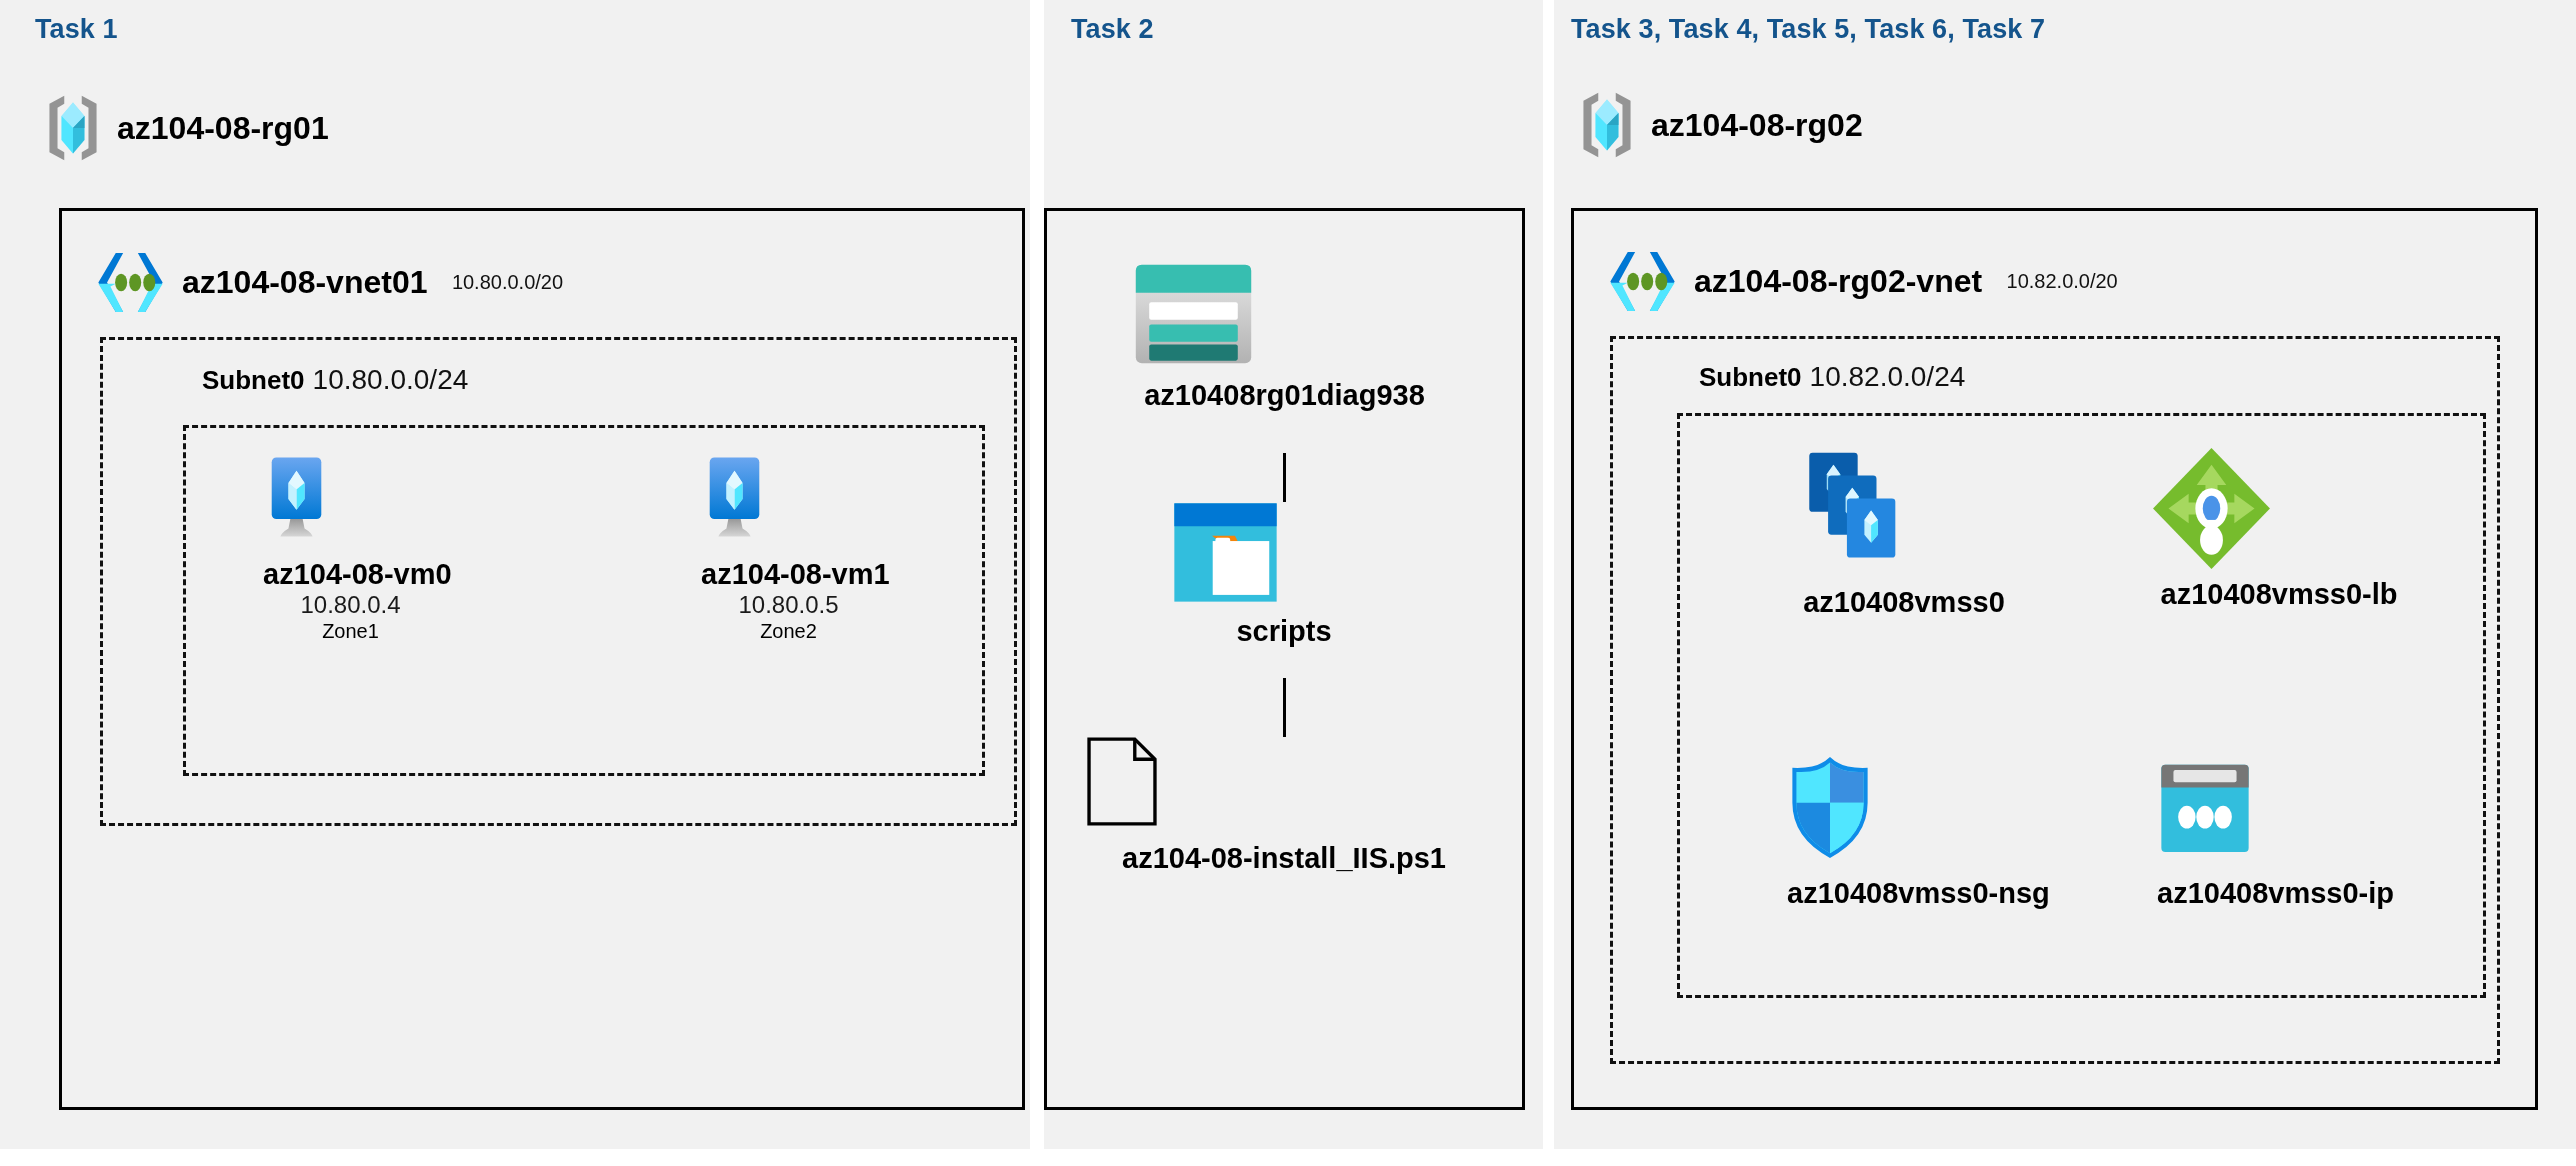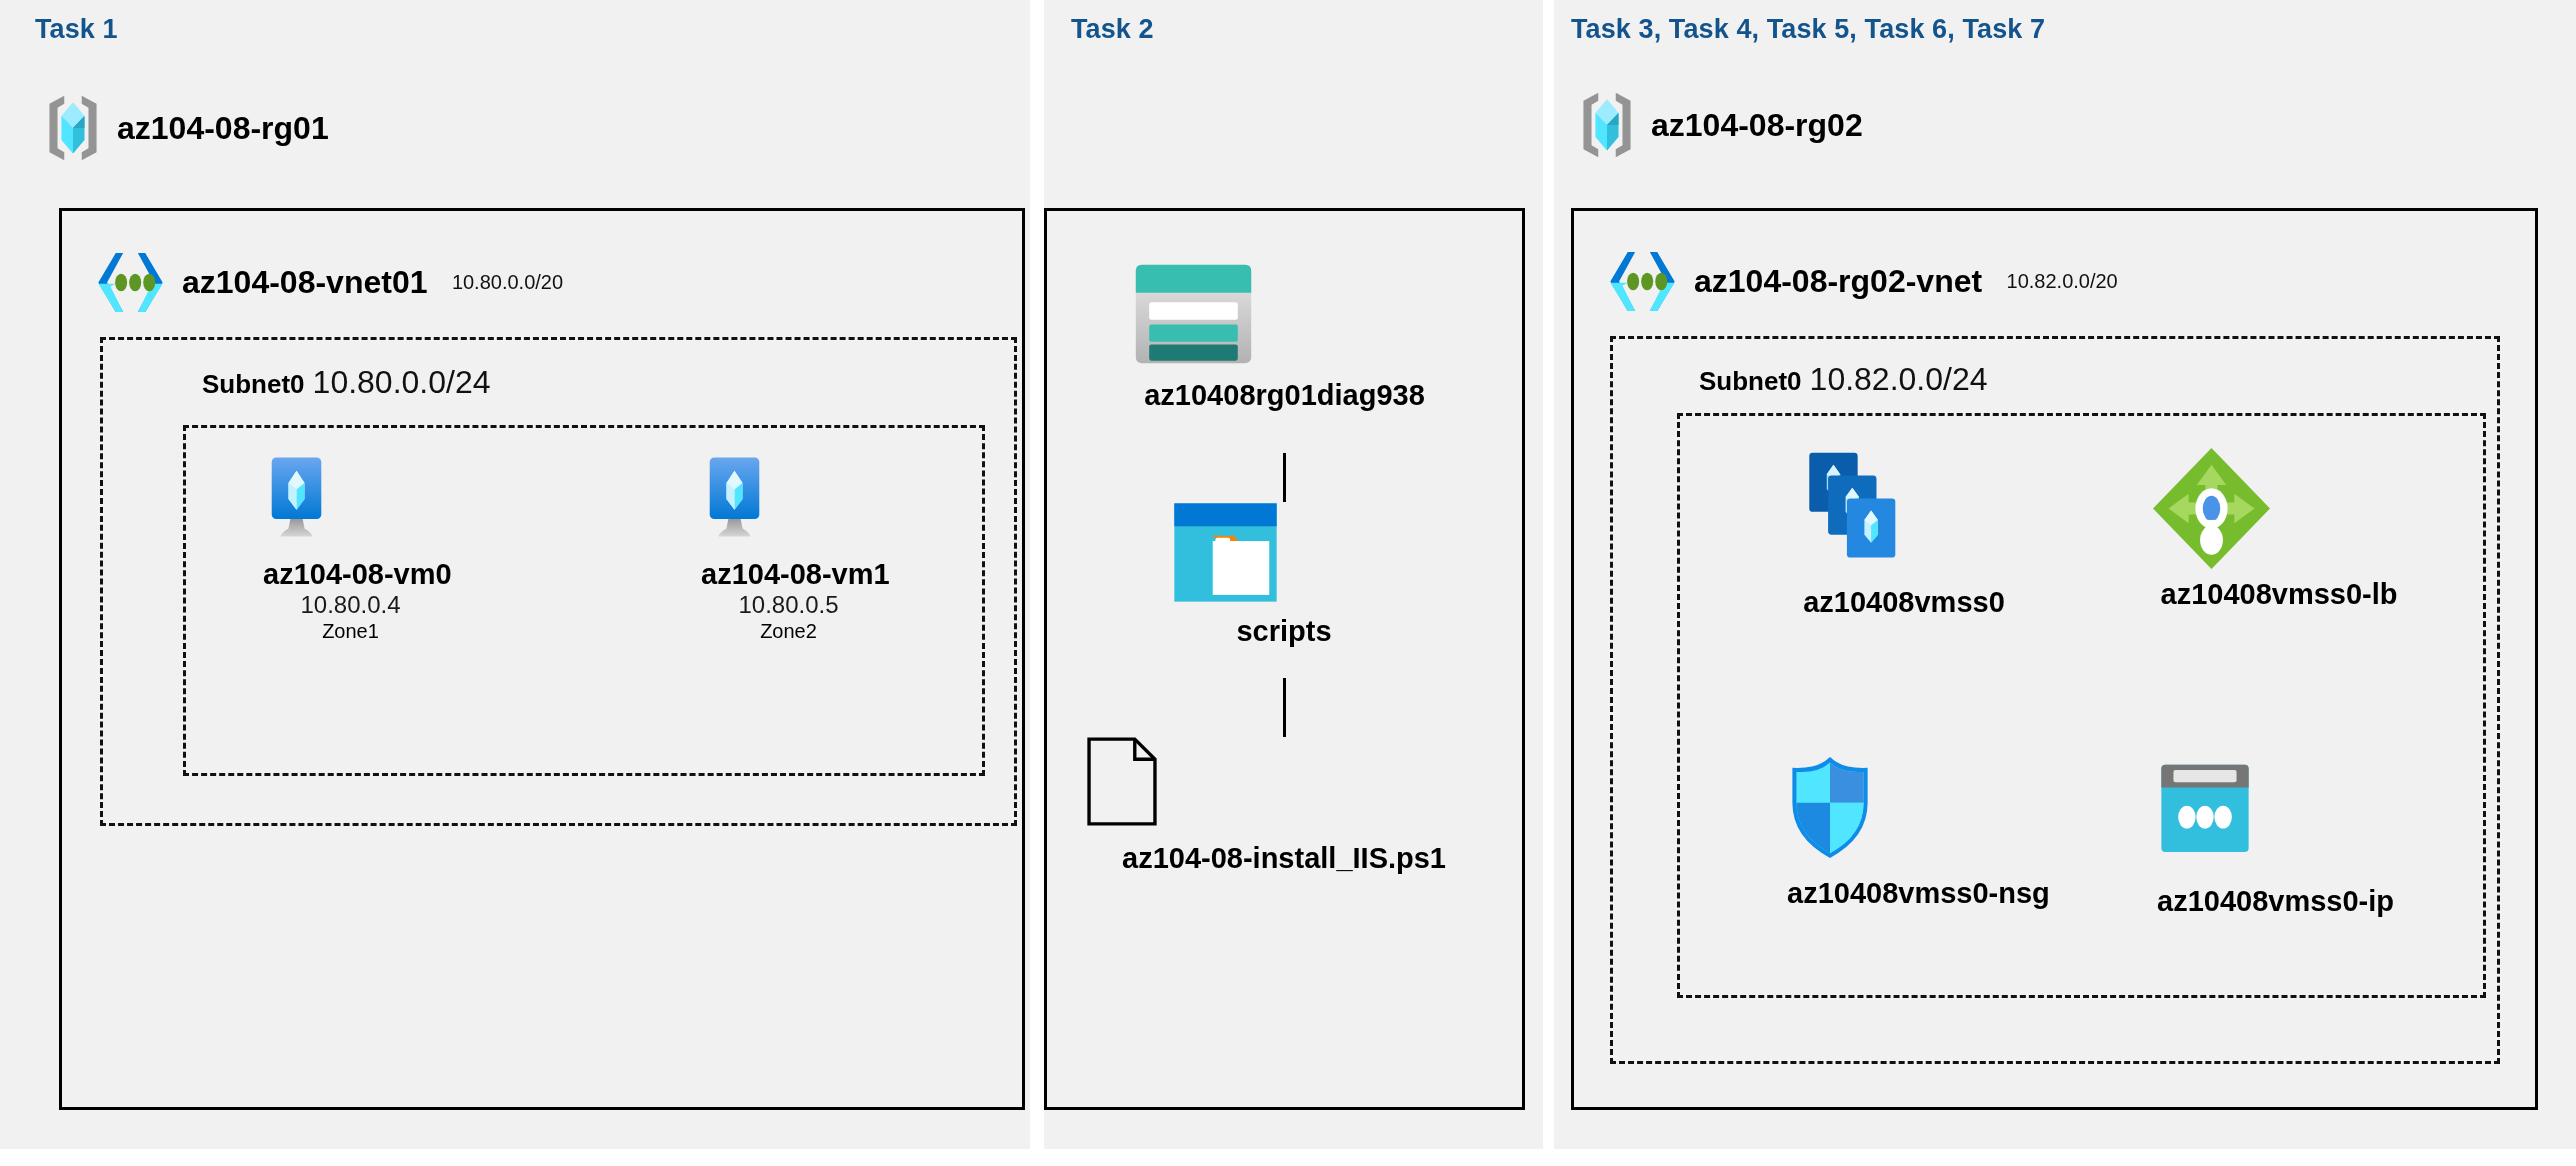--- a/index.html
+++ b/index.html
@@ -32,21 +32,21 @@
     font-weight:normal;font-size:20px;color:#000;white-space:nowrap;
   }
 
   
   .headrow{position:absolute;display:flex;align-items:center;gap:15px;white-space:nowrap;}
   .headrow .name{font-weight:bold;font-size:32px;color:#000;}
   .headrow .cidr{font-weight:normal;font-size:20px;color:#111;margin-left:9.4px;}
 
   .subnet-head{position:absolute;white-space:nowrap;}
   .subnet-head .name{font-weight:bold;font-size:26px;color:#000;}
-  .subnet-head .cidr{font-weight:normal;font-size:32px;color:#111;margin-left:8px;}
+  .subnet-head .cidr{font-weight:normal;font-size:28px;color:#111;margin-left:8px;}
 
   .connector{position:absolute;background:#000;width:2.7px;}
 
   svg{display:block;overflow:visible;}
 </style>
 </head>
 <body>
 
 <div class="panel" style="left:0px;top:0px;width:1030px;height:1149px;"></div>
 
@@ -317,15 +317,15 @@
   <span>
     <svg width="96" height="94" viewBox="0 0 142 140">
       <rect x="6" y="4" width="130" height="130" rx="6" fill="#32bedd"></rect>
       <path d="M6 10 Q6 4 12 4 L130 4 Q136 4 136 10 L136 38 L6 38 Z" fill="#767676"></path>
       <rect x="24" y="12" width="94" height="18" rx="3" fill="#e6e6e6"></rect>
       <ellipse cx="44" cy="82" rx="13" ry="17" fill="#ffffff"></ellipse>
       <ellipse cx="71" cy="82" rx="13" ry="17" fill="#ffffff"></ellipse>
       <ellipse cx="98" cy="82" rx="13" ry="17" fill="#ffffff"></ellipse>
     </svg>
   </span>
-  <div class="lbl" style="margin-top:28px;">az10408vmss0-ip</div>
+  <div class="lbl" style="margin-top:20px;">az10408vmss0-ip</div>
 </div>
 
 
 </body></html>

